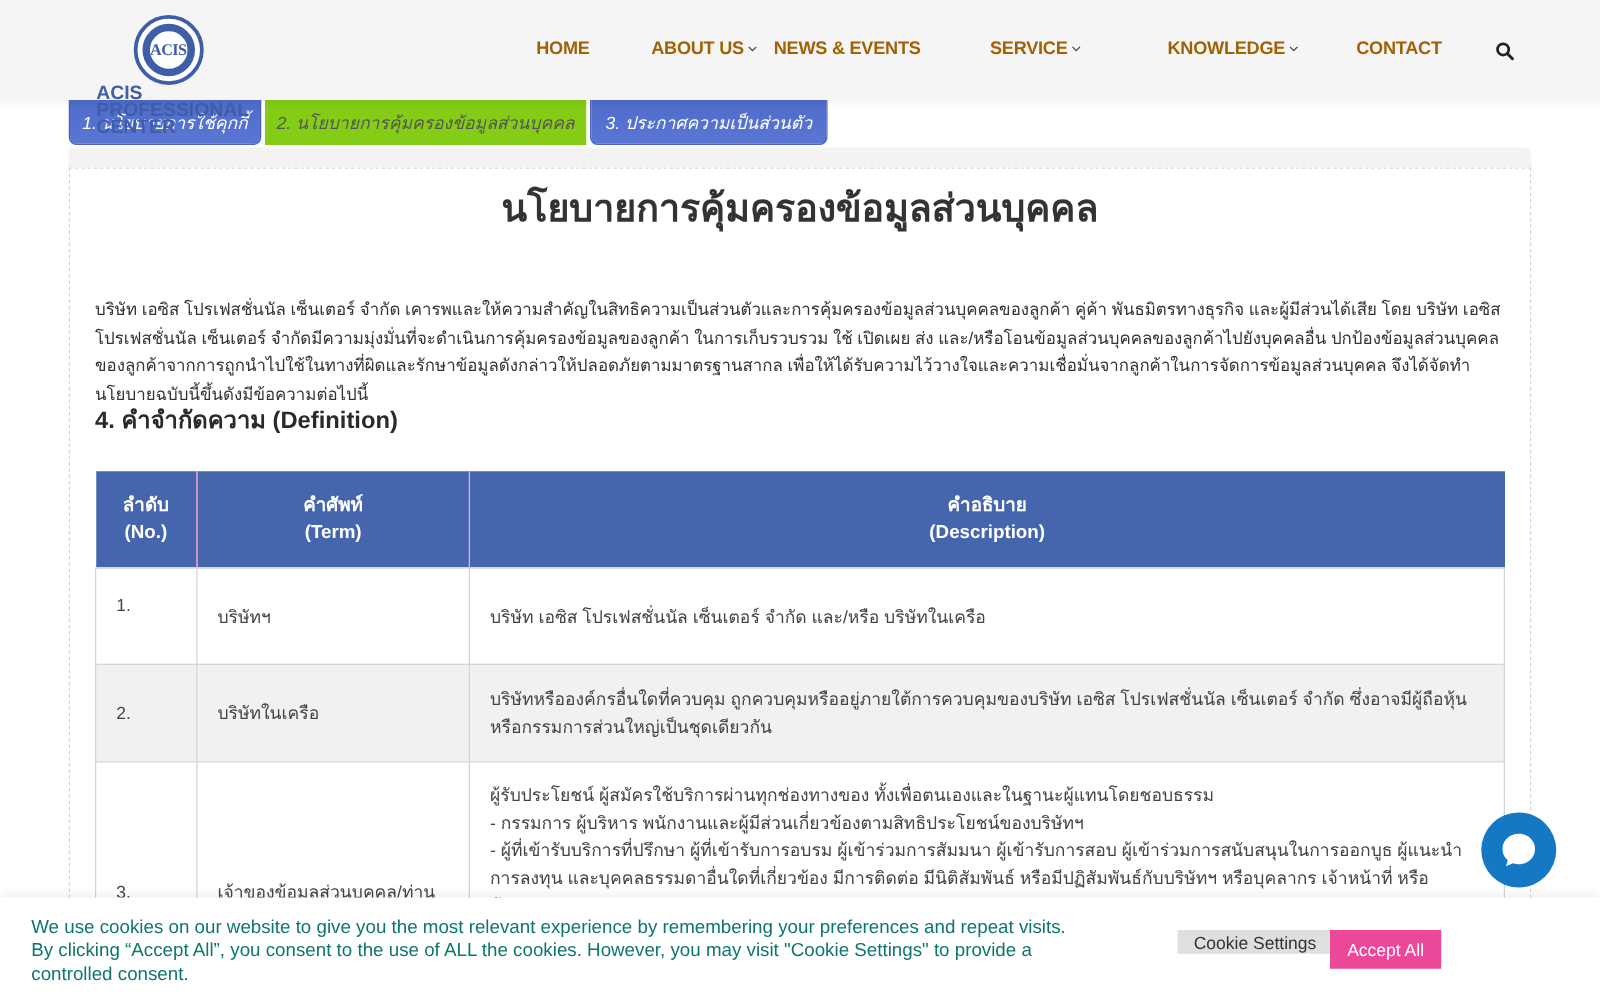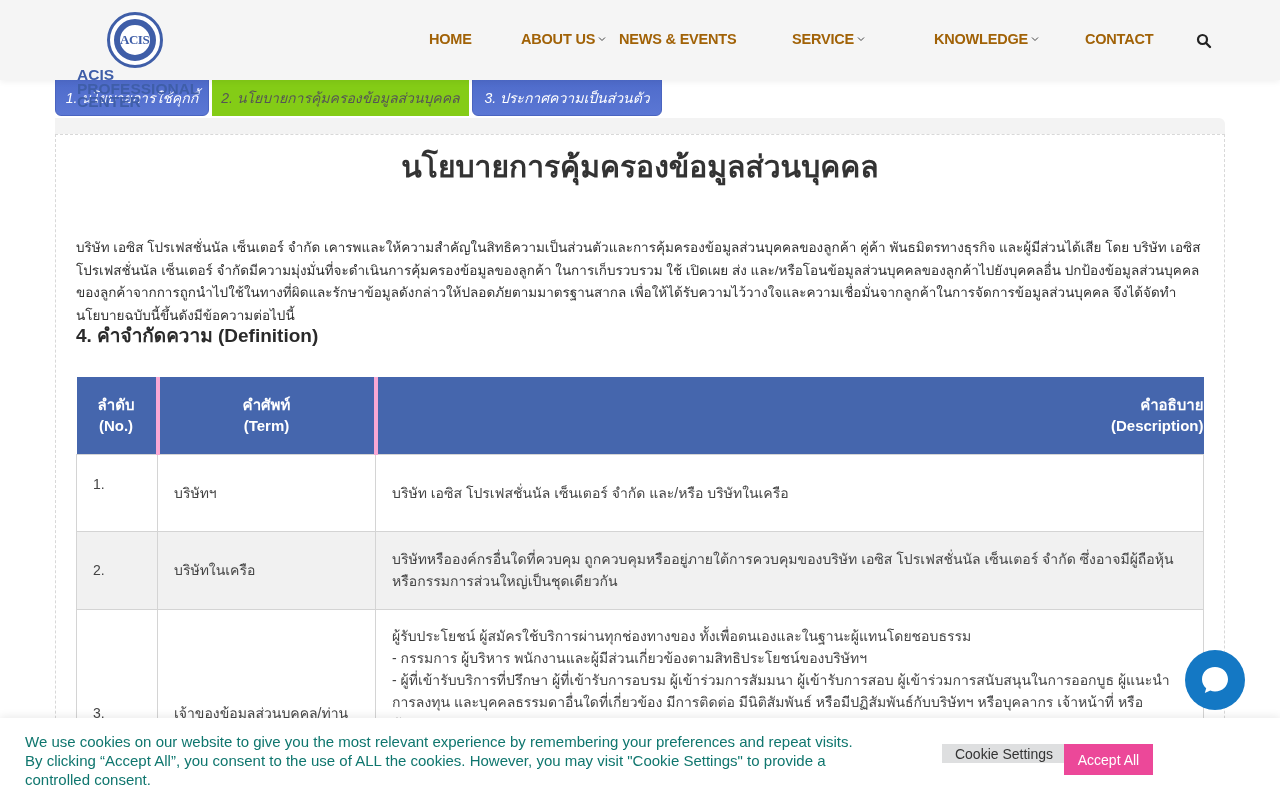--- a/index.html
+++ b/index.html
@@ -91,23 +91,23 @@
     }
 
     
     .def-table {
       position: absolute; top: 377px; left: 76px; width: 1128px;
       border-collapse: collapse; font-size: 14px;
     }
     .def-table th {
       background: #4566ad; color: #fff; font-weight: bold; font-size: 15px;
       height: 77px; text-align: center; line-height: 21px;
-      border-right: 4px solid #f9a8d4;
-    }
-    .def-table th:last-child { border-right: none; text-align: right; }
+      border-right: 1px solid #f9a8d4;
+    }
+    .def-table th:last-child { border-right: none; }
     .def-table td {
       border: 1px solid #d4d4d4; color: #444; padding: 0 16px; vertical-align: middle;
       line-height: 22px;
     }
     .def-table tr.r1 td { height: 77px; background: #fff; }
     .def-table tr.r2 td { height: 78px; background: #f1f1f1; }
     .def-table tr.r3 td { height: 210px; background: #fff; vertical-align: top; padding-top: 15px; }
     .def-table td.no { width: 81px; padding-left: 16px; }
     .def-table td.term { width: 218px; }
     .def-table tr.r1 td.no { vertical-align: top; padding-top: 18px; }

